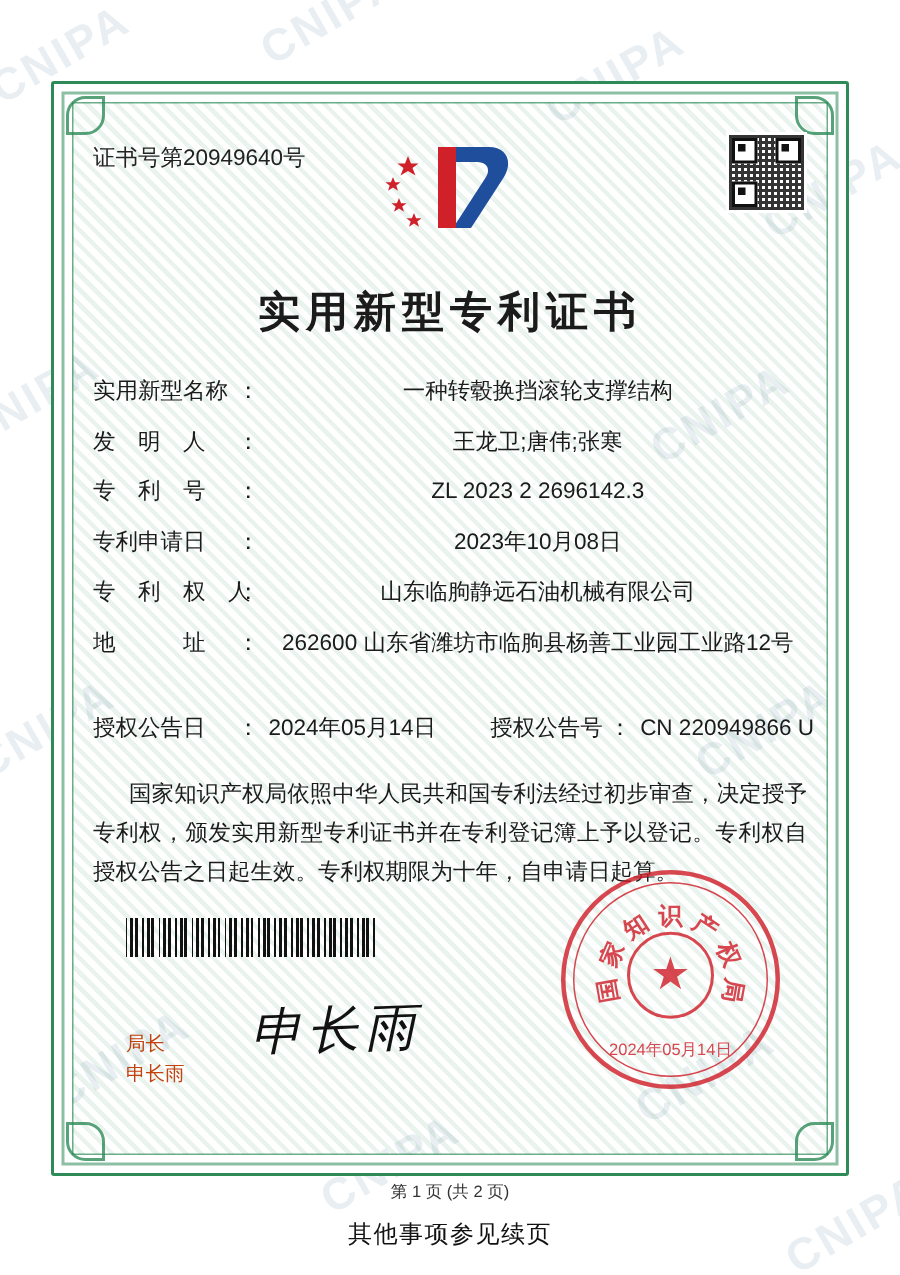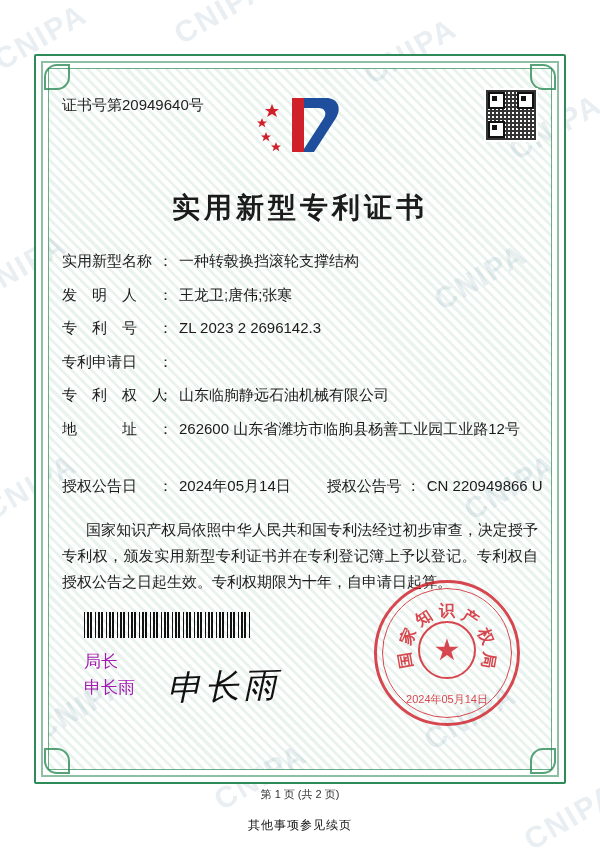--- a/index.html
+++ b/index.html
@@ -110,45 +110,45 @@
     align-items:baseline;
     margin-bottom:17px;
   }
   .lbl{
     width:96px;
     flex:0 0 96px;
     letter-spacing:0px;
     white-space:nowrap;
   }
   .colon{margin-right:6px;}
-  .val{flex:1;}
+  .val{flex:1;text-align:center;}
   .row.double .val{flex:0 0 auto;margin-right:36px;}
   .row.double .lbl2{flex:0 0 auto;white-space:nowrap;margin-right:4px;margin-top:24px;}
   .para{
     margin-top:22px;
     font-size:15px;
     line-height:1.75;
     text-indent:24px;
     color:#1b1b1b;
     text-align:justify;
   }
   .para.second{margin-top:13px;}
   .barcode{
     position:absolute;
     left:22px;bottom:120px;
     width:168px;height:26px;
     background-image:repeating-linear-gradient(90deg,
       #111 0 1px,transparent 1px 3px,#111 3px 5px,transparent 5px 6px,#111 6px 8px,transparent 8px 11px);
   }
   .sign-block{
     position:absolute;
-    left:22px;bottom:58px;
-    font-size:17px;
+    left:22px;bottom:33px;
+    font-size:13px;
     line-height:1.5;
-    color:#a21caf;
+    color:#c2410c;
   }
   .signature{
     position:absolute;
     left:105px;bottom:48px;
     font-size:34px;
     color:#111;
     font-family:"DejaVu Serif","Liberation Serif",serif;
     font-style:italic;
     letter-spacing:4px;
     transform:rotate(-2deg);
@@ -191,21 +191,21 @@
     position:absolute;
     left:0;right:0;bottom:48px;
     text-align:center;
     font-size:11px;
     color:#333;
   }
   .footer-note{
     position:absolute;
     left:0;right:0;bottom:16px;
     text-align:center;
-    font-size:12px;
+    font-size:16px;
     color:#111;
     letter-spacing:1px;
   }
 </style>
 </head>
 <body>
 
 <div class="wm" id="wm">
     <span style="left: -10px; top: 20px;">CNIPA</span>
     <span style="left: 170px; top: -6px;">CNIPA</span>
@@ -278,20 +278,21 @@
 
       <div class="row">
         <div class="lbl">专　利　号</div>
         <div class="colon">：</div>
         <div class="val">ZL 2023 2 2696142.3</div>
       </div>
 
       <div class="row">
         <div class="lbl">专利申请日</div>
         <div class="colon">：</div>
+        <div class="val">2023年10月08日</div>
       </div>
 
       <div class="row">
         <div class="lbl">专　利　权　人</div>
         <div class="colon">：</div>
         <div class="val">山东临朐静远石油机械有限公司</div>
       </div>
 
       <div class="row">
         <div class="lbl">地　　　址</div>

